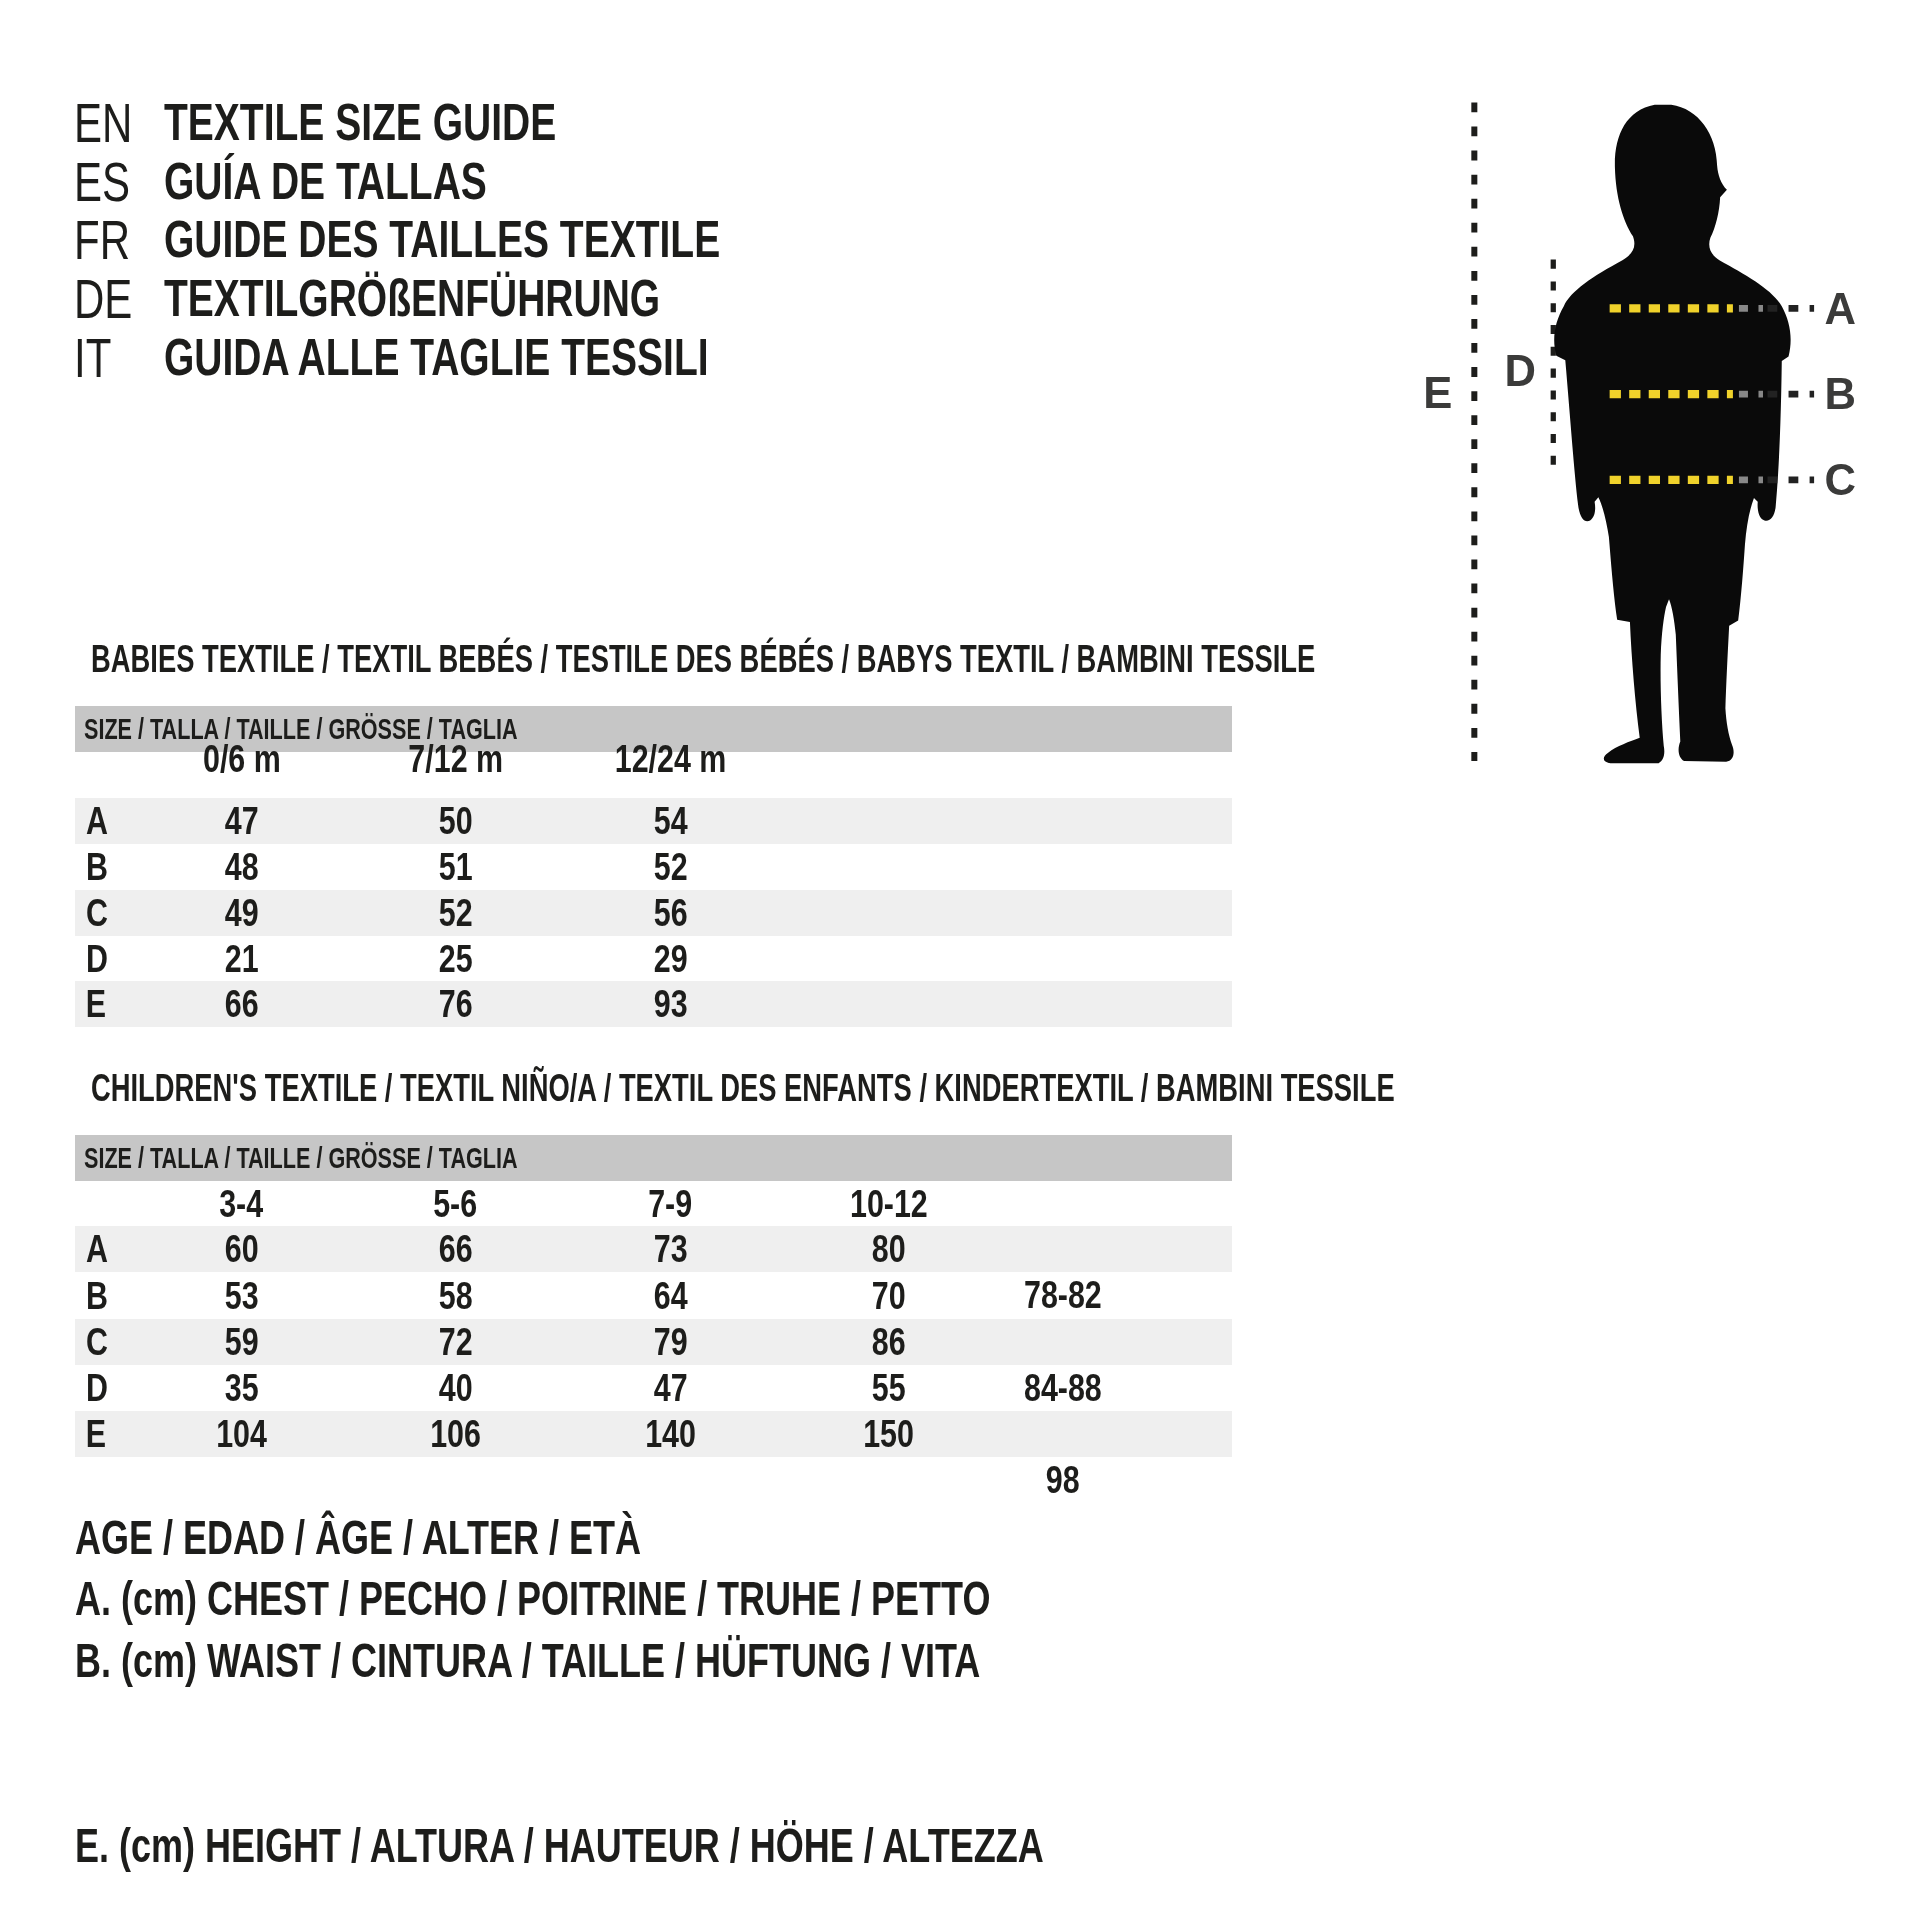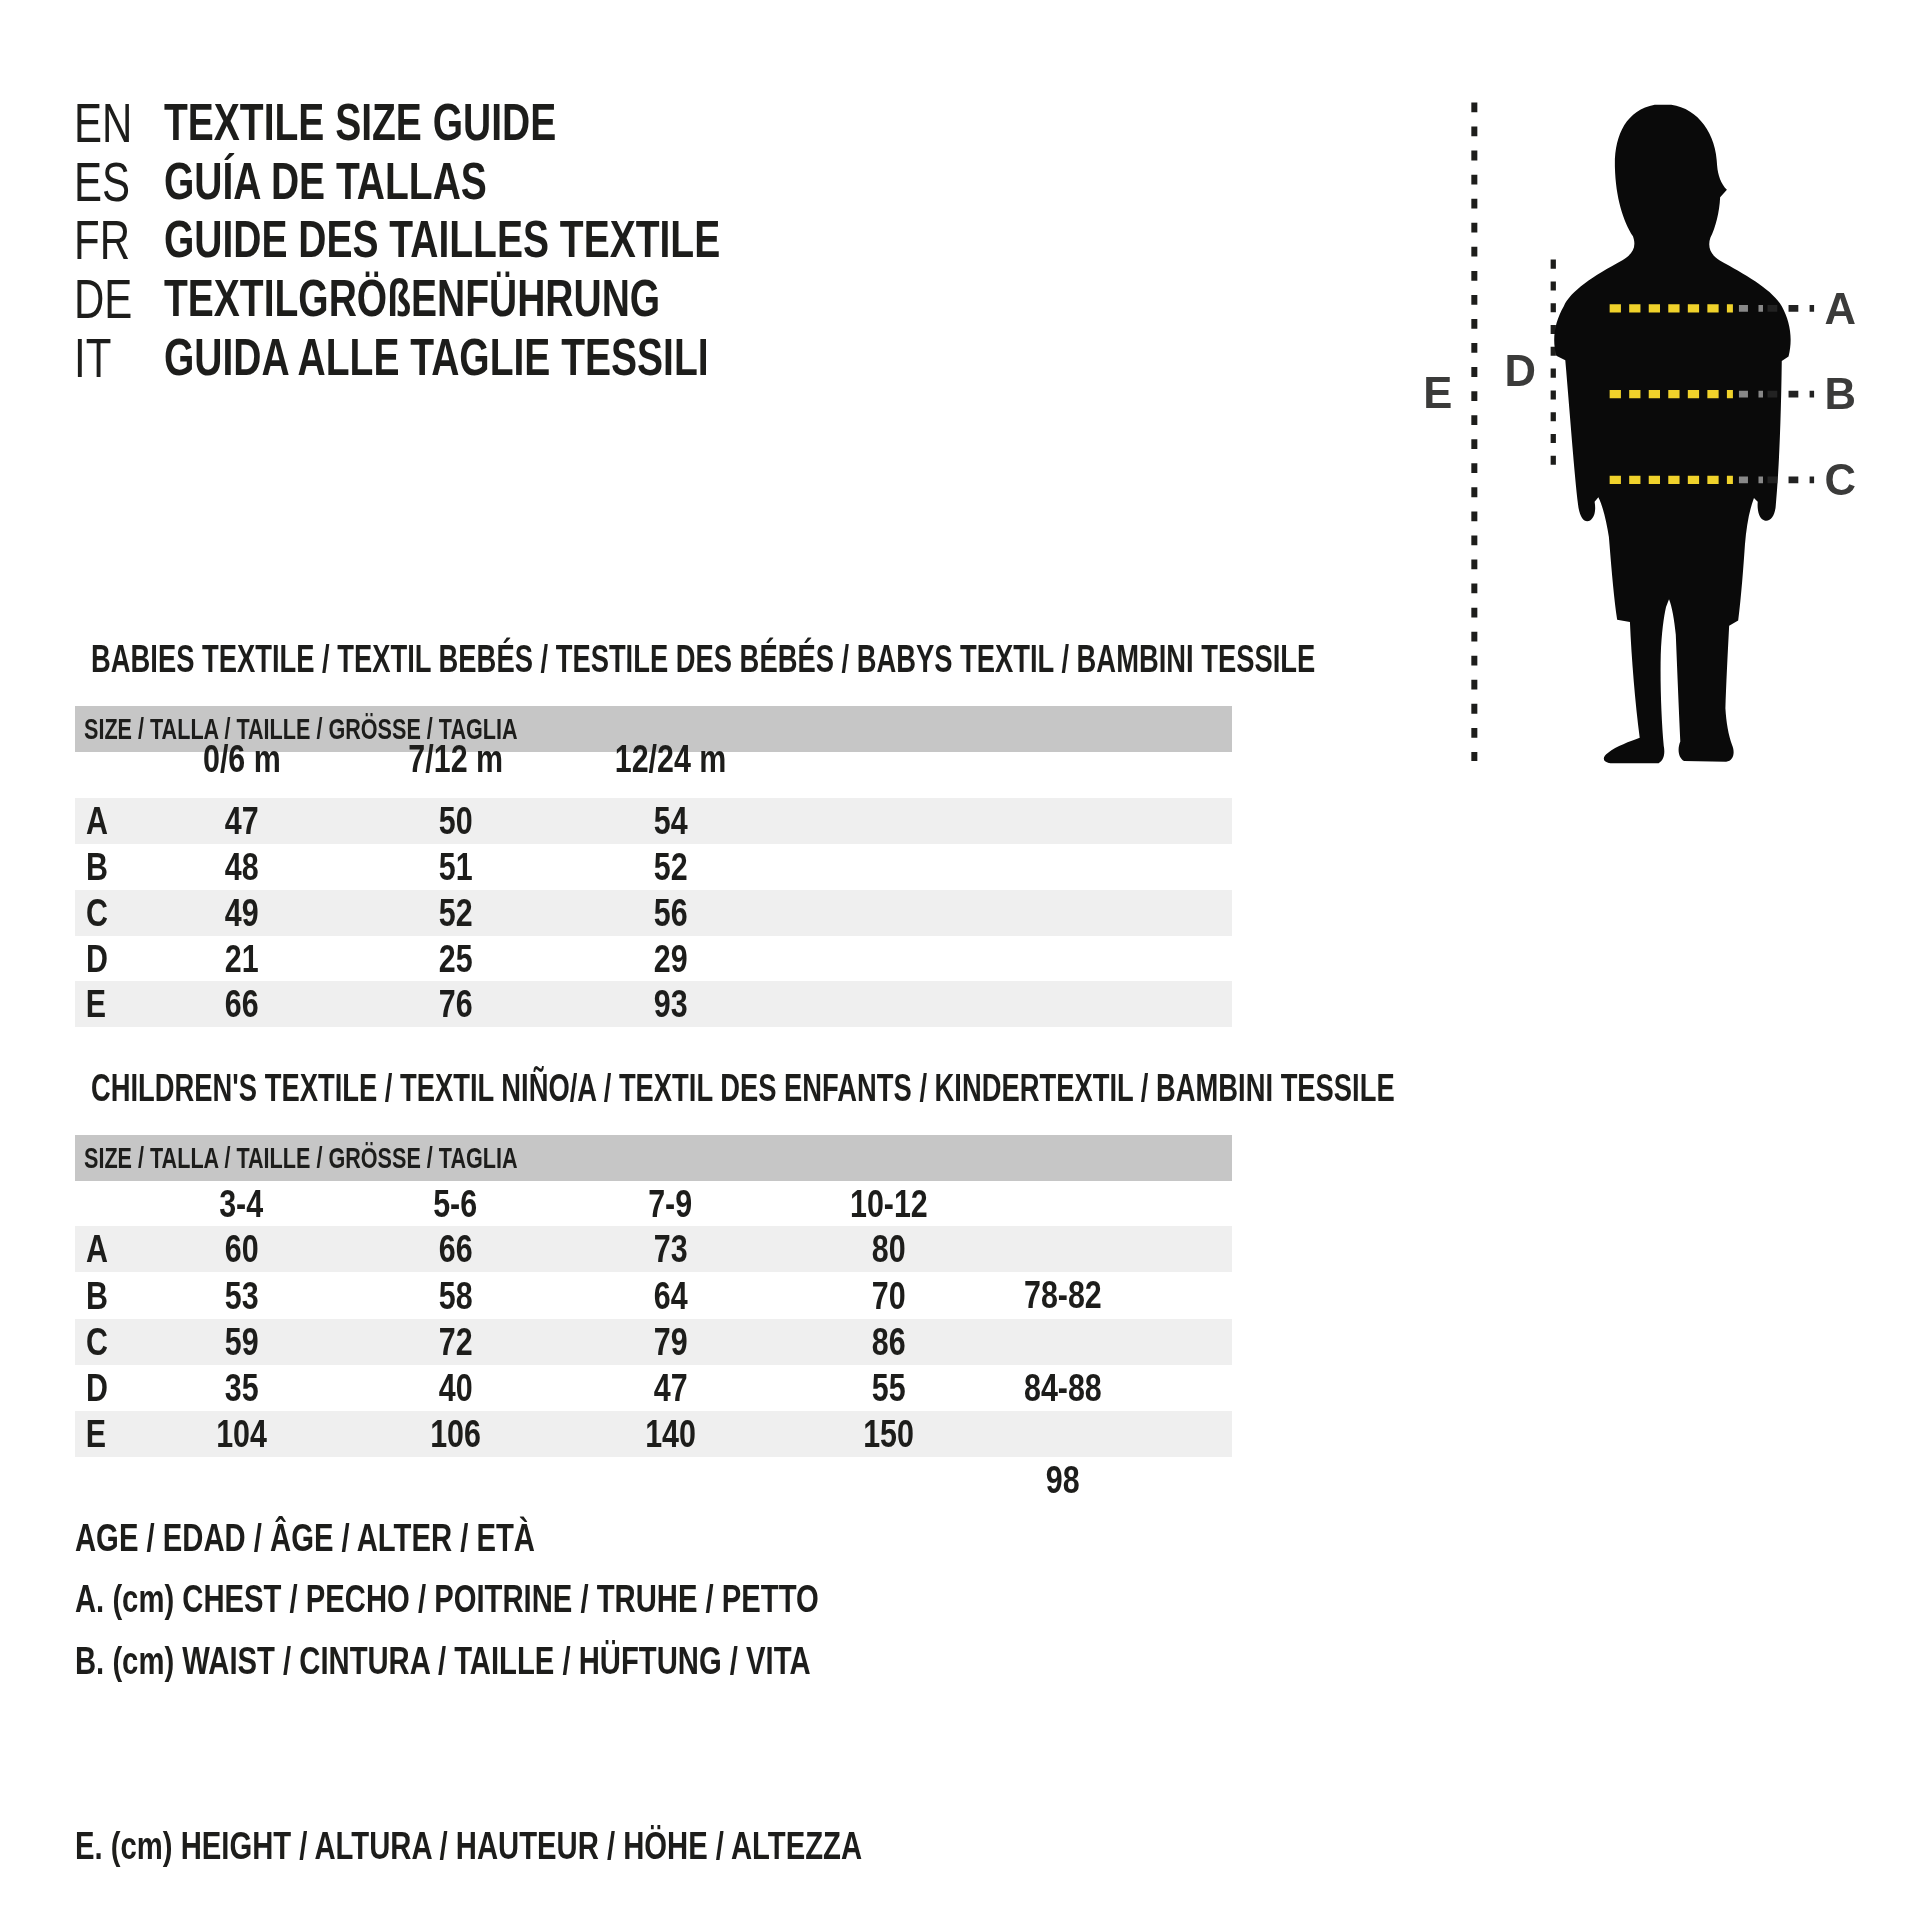--- a/index.html
+++ b/index.html
@@ -27,21 +27,21 @@
   .stripe { background:#efefef; }
   .rlabel { position:absolute; left:7.5px; top:0; line-height:46px; font-size:39px; font-weight:600; }
   .cellc  { position:absolute; top:0; width:195px; text-align:center; line-height:46px; font-size:39px; font-weight:600; }
   .col1 { left:  69px; }
   .col2 { left: 283px; }
   .col3 { left: 498px; }
   .col4 { left: 716px; }
   .col5 { left:890px;margin-top:46px; }
 
   
-  .legend-line { position:absolute; left:75px; line-height:62px; font-size:39px; font-weight:600; }
+  .legend-line { position:absolute; left:75px; line-height:62px; font-size:48px; font-weight:600; }
 
   
   .figure-wrap { position:absolute; left:1390px; top:98px; width:534px; height:669px; }
   .figure-wrap svg { display:block; width:534px; height:669px; }
   svg text { font-family:"Liberation Sans", sans-serif; font-weight:bold; font-size:58px; fill:#3b3b3a; }
 </style>
 </head>
 <body>
 
 <div class="canvas">

